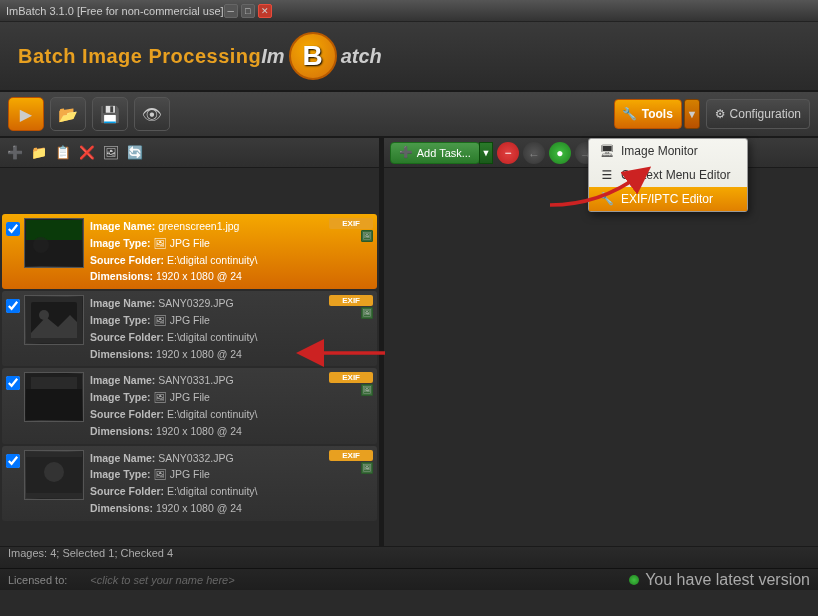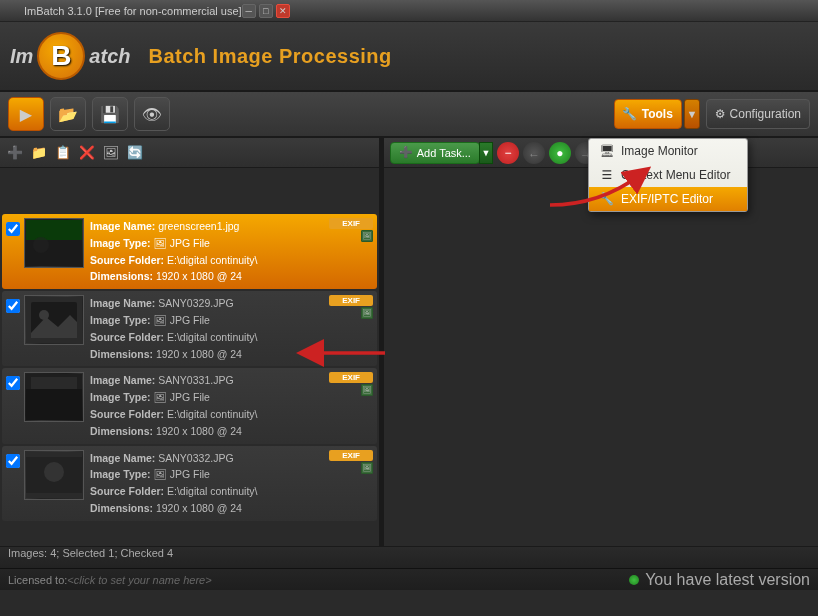--- a/index.html
+++ b/index.html
@@ -12,21 +12,21 @@
       color: #ccc;
       overflow: hidden;
     }
 
     
     #title-bar {
       background: linear-gradient(to bottom, #555, #333);
       height: 22px;
       display: flex;
       align-items: center;
-      padding: 0 24px;
+      padding: 0 6px;
       border-bottom: 1px solid #222;
     }
     #title-bar-controls {
       display: flex;
       gap: 3px;
     }
     .tb-btn {
       width: 14px;
       height: 14px;
       border-radius: 2px;
@@ -406,21 +406,21 @@
     }
 
     
     #license-bar {
       height: 22px;
       background: linear-gradient(to bottom, #252525, #1e1e1e);
       border-top: 1px solid #111;
       display: flex;
       align-items: center;
       padding: 0 8px;
-      gap: 0;
+      gap: 23px;
     }
     #license-label { color: #888; font-size: 11px; }
     #license-name {
       color: #666;
       font-size: 11px;
       font-style: italic;
       cursor: pointer;
       flex: 1;
     }
   </style>
@@ -430,26 +430,26 @@
 <div id="title-bar">
   <span>ImBatch 3.1.0 [Free for non-commercial use]</span>
   <div id="title-bar-controls">
     <div class="tb-btn">─</div>
     <div class="tb-btn">□</div>
     <div class="tb-btn close">✕</div>
   </div>
 </div>
 
 <div id="header">
+  <div id="header-title">Batch Image Processing</div>
   <div id="logo">
     <span class="logo-im">Im</span>
     <div class="logo-b-circle">B</div>
     <span class="logo-atch">atch</span>
   </div>
-  <div id="header-title">Batch Image Processing</div>
 </div>
 
 <div id="toolbar">
   <div class="toolbar-btn orange">▶</div>
   <div class="toolbar-btn">📂</div>
   <div class="toolbar-btn">💾</div>
   <div class="toolbar-btn">👁</div>
 
   <div id="tools-config-area">
     <div style="display:flex; align-items:center; position:relative;">

